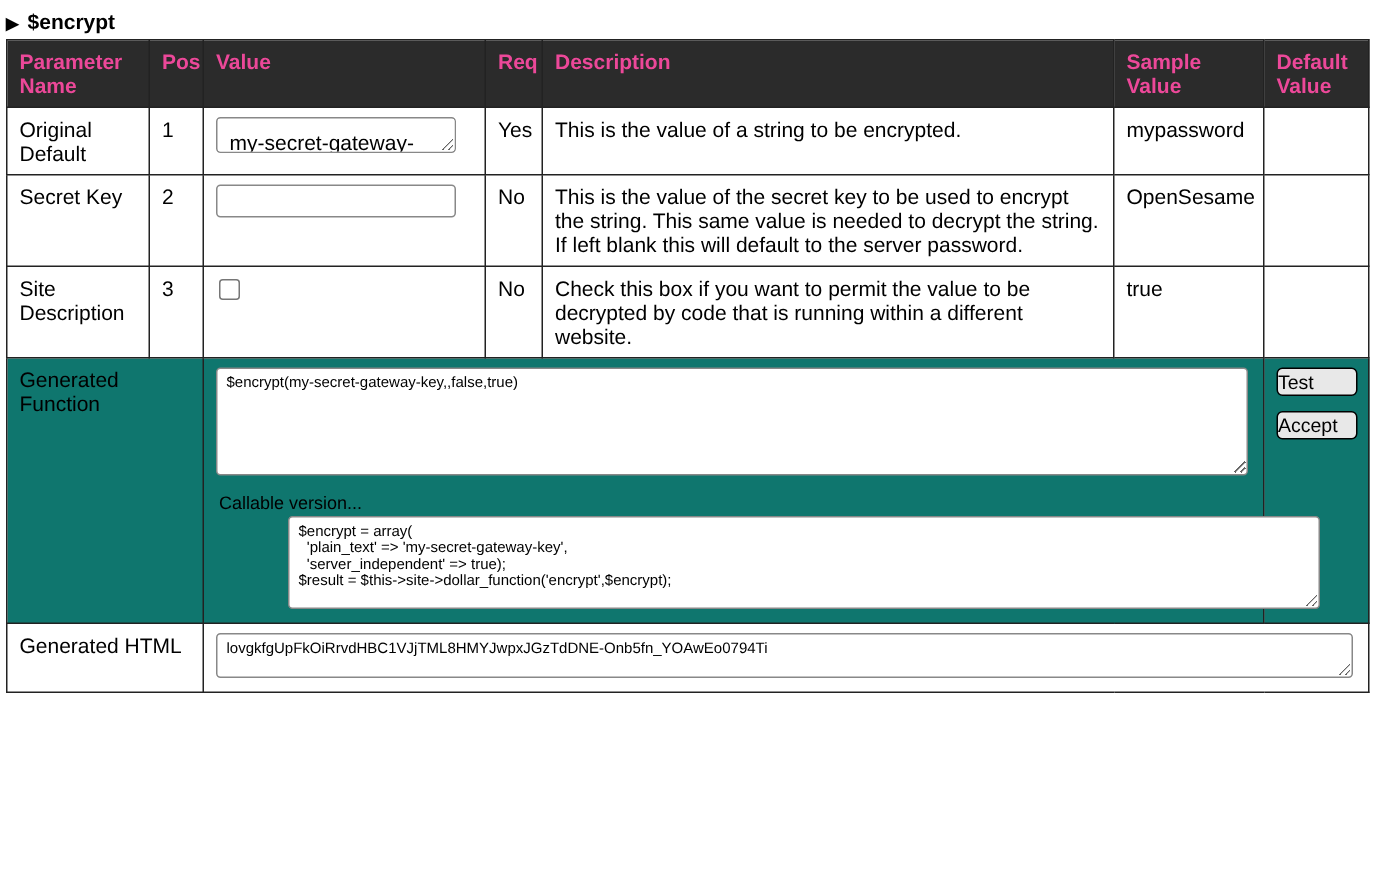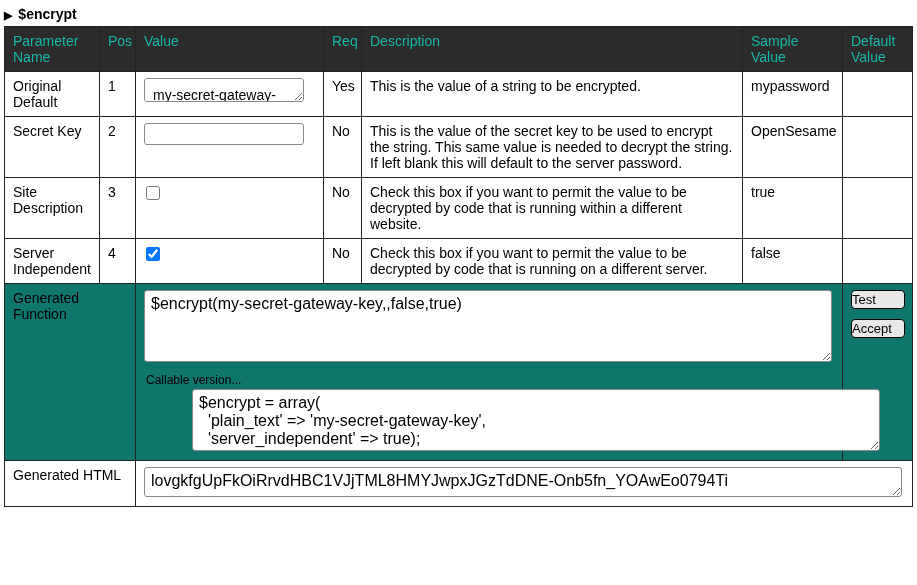--- a/index.html
+++ b/index.html
@@ -29,22 +29,22 @@
     table-layout: fixed;
   }
   th, td {
     border: 1px solid #222;
     padding: 6px 8px;
     text-align: left;
     vertical-align: top;
   }
   th {
     background: #2b2b2b;
-    color: #14b8a6;
-    font-weight: normal;
+    color: #ec4899;
+    font-weight: bold;
     font-size: 14px;
   }
   col.c-param { width: 95px; }
   col.c-pos   { width: 36px; }
   col.c-val   { width: 188px; }
   col.c-req   { width: 38px; }
   col.c-desc  { width: auto; }
   col.c-samp  { width: 100px; }
   col.c-def   { width: 70px; }
 
@@ -68,21 +68,21 @@
   }
   input[type=checkbox] {
     width: 14px;
     height: 14px;
     margin: 2px 0 0 2px;
   }
   .gen-row td { background: #0f766e; }
   .gen-ta {
     width: 100%;
     font-family: Arial, Helvetica, sans-serif;
-    font-size: 16px;
+    font-size: 10px;
     border: 1px solid #888;
     border-radius: 3px;
     padding: 4px 6px;
     resize: both;
     background: #fff;
   }
   .gen-ta.big { height: 72px; }
   .gen-ta.med { height: 62px; margin-left: 48px; }
   .gen-ta.one { height: 30px; }
   .callable-label {
@@ -154,29 +154,20 @@
       </tr>
       <tr>
         <td>Site Description</td>
         <td>3</td>
         <td><input type="checkbox" style=""></td>
         <td>No</td>
         <td>Check this box if you want to permit the value to be decrypted by code that is running within a different website.</td>
         <td>true</td>
         <td></td>
       </tr>
-      <tr>
-        <td>Server Independent</td>
-        <td>4</td>
-        <td><input type="checkbox" checked="" style=""></td>
-        <td>No</td>
-        <td>Check this box if you want to permit the value to be decrypted by code that is running on a different server.</td>
-        <td>false</td>
-        <td></td>
-      </tr>
     </tbody>
   <tbody>
     <tr class="gen-row">
       <td colspan="2">Generated Function</td>
       <td colspan="4" class="val-wide">
         <textarea class="gen-ta big" style="">$encrypt(my-secret-gateway-key,,false,true)</textarea>
         <div class="callable-label">Callable version...</div>
         <textarea class="gen-ta med" style="">$encrypt = array(
   'plain_text' =&gt; 'my-secret-gateway-key',
   'server_independent' =&gt; true);

